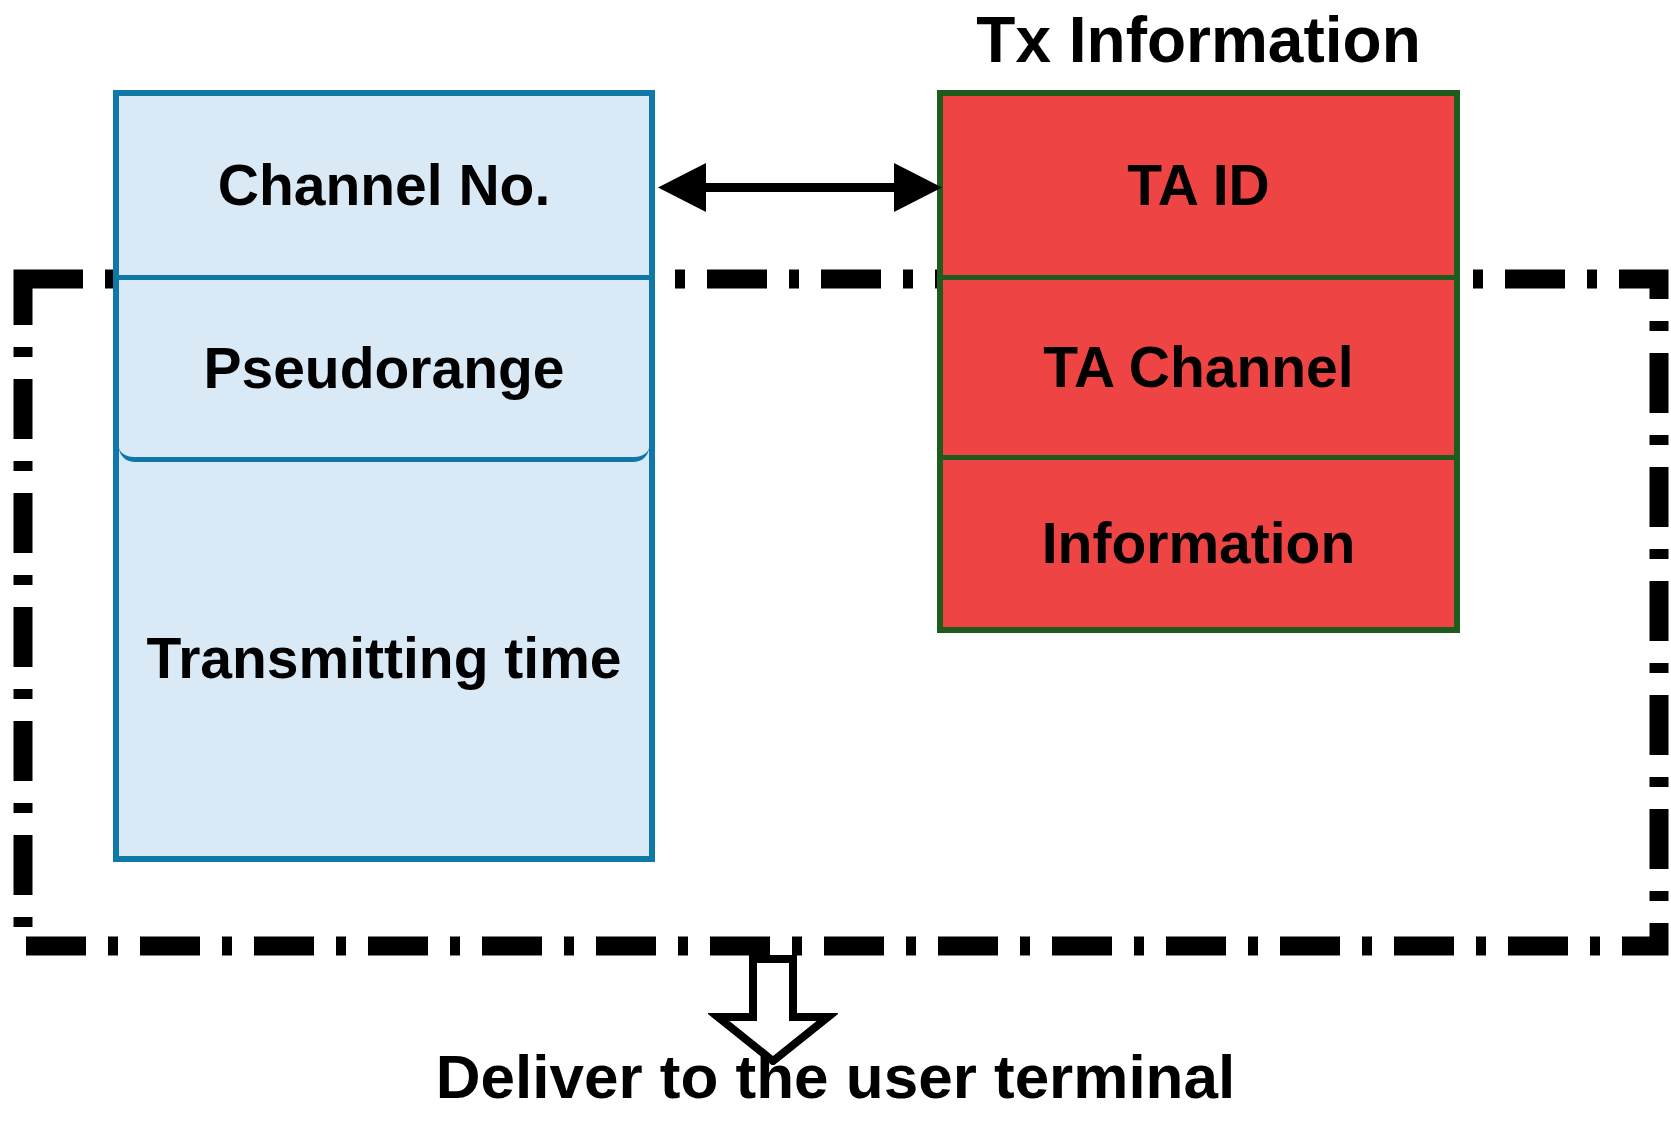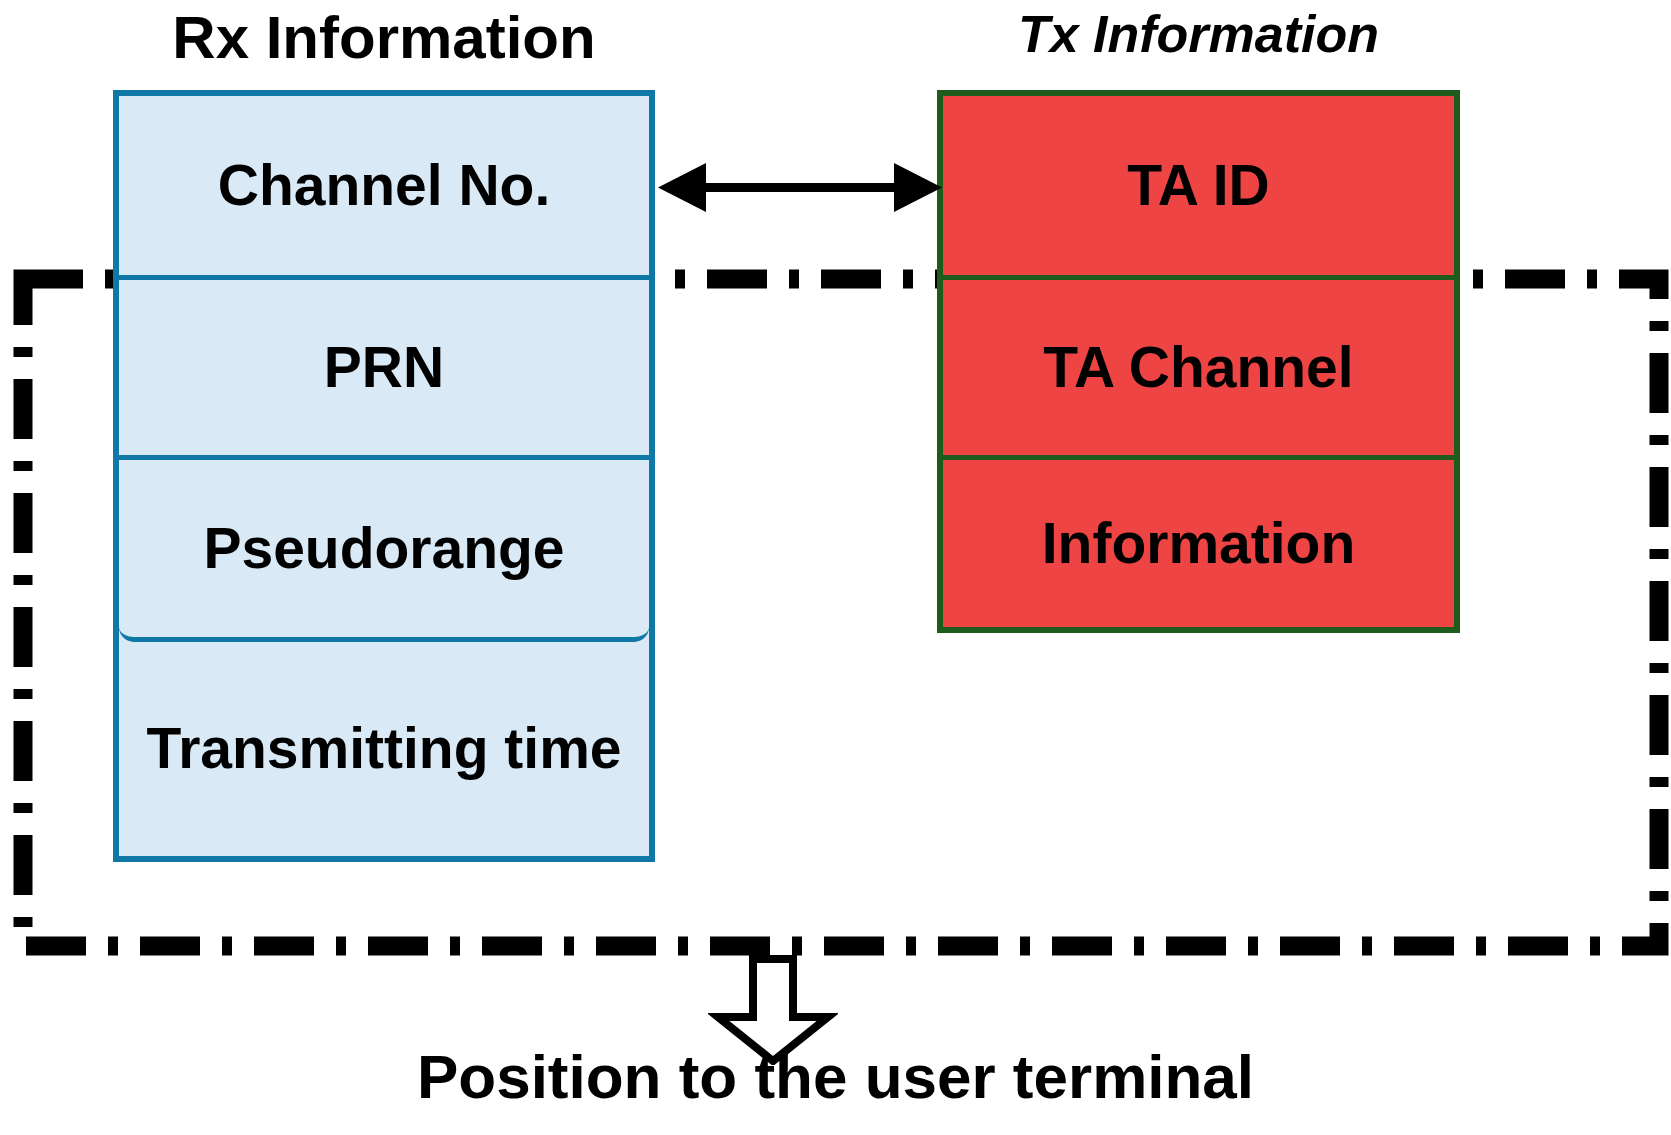--- a/index.html
+++ b/index.html
@@ -28,22 +28,21 @@
   #rx-title {
     left: 113px;
     top: 8px;
     width: 542px;
     font-size: 60px;
   }
   #tx-title {
     left: 937px;
     top: 8px;
     width: 523px;
-    font-size: 52px;
-    font-style: italic;
+    font-size: 64px;
   }
 
   
   #dashdot-region {
     position: absolute;
     left: 12px;
     top: 268px;
     width: 1636px;
     height: 667px;
     box-sizing: border-box;
@@ -131,48 +130,46 @@
     color: #000000;
     white-space: nowrap;
     line-height: 1;
   }
 </style>
 </head>
 <body>
 
 <div id="stage">
 
-  <div class="col-title" id="rx-title">Rx Information</div>
 
   <div class="col-title" id="tx-title">Tx Information</div>
 
   <div id="dashdot-region">
     <svg width="1660" height="691" viewBox="0 0 1660 691" aria-hidden="true">
       <rect x="12" y="12" width="1636" height="667" fill="none" stroke="#000000" stroke-width="19" stroke-dasharray="60 22 10 22" stroke-linecap="butt"></rect>
     </svg>
   </div>
 
   <div class="stack" id="rx-stack">
     <div class="cell" id="rx-cell-0">Channel No.</div>
-    <div class="cell" id="rx-cell-1">PRN</div>
     <div class="cell" id="rx-cell-2">Pseudorange</div>
     <div class="cell" id="rx-cell-3">Transmitting time</div>
   </div>
 
   <div class="stack" id="tx-stack">
     <div class="cell" id="tx-cell-0">TA ID</div>
     <div class="cell" id="tx-cell-1">TA Channel</div>
     <div class="cell" id="tx-cell-2">Information</div>
   </div>
 
   <svg id="link-arrow" viewBox="0 0 300 75" aria-hidden="true">
     <line x1="45" y1="37.5" x2="255" y2="37.5" stroke="#000000" stroke-width="9"></line>
     <polygon points="8,37.5 56,13 56,62" fill="#000000"></polygon>
     <polygon points="292,37.5 244,13 244,62" fill="#000000"></polygon>
   </svg>
 
   <svg id="deliver-arrow" viewBox="0 0 130 110" aria-hidden="true">
     <polygon points="45,4 85,4 85,62 120,62 65,106 10,62 45,62" fill="#ffffff" stroke="#000000" stroke-width="8" stroke-linejoin="miter"></polygon>
   </svg>
 
-  <div id="deliver-caption">Position to the user terminal</div>
+  <div id="deliver-caption">Deliver to the user terminal</div>
 
 </div>
 
 </body></html>

